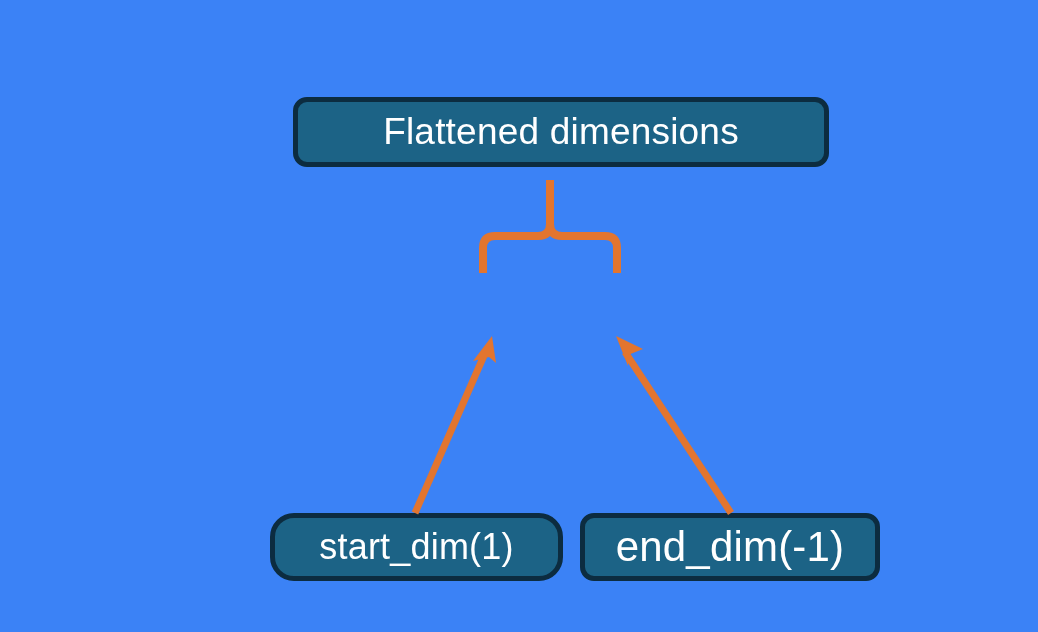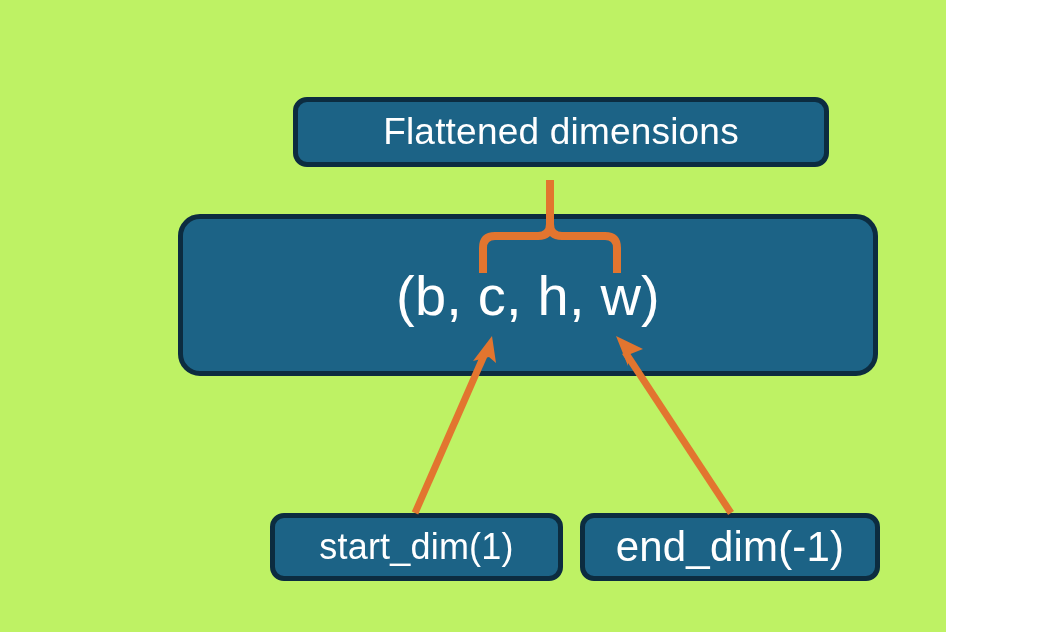--- a/index.html
+++ b/index.html
@@ -5,23 +5,23 @@
   html, body {
     margin: 0;
     padding: 0;
     background: #ffffff;
   }
   body {
     font-family: "Liberation Sans", sans-serif;
   }
   #canvas {
     position: relative;
-    width: 946px;
+    width: 1038px;
     height: 632px;
-    background: #bef264;
+    background: #3b82f6;
     overflow: hidden;
   }
   .node {
     position: absolute;
     box-sizing: border-box;
     background: #1c6386;
     border: 5px solid #0c2c40;
     border-radius: 16px;
     display: flex;
     align-items: center;
@@ -48,21 +48,21 @@
     height: 162px;
     font-size: 56px;
     border-radius: 22px;
   }
   #node-startdim {
     left: 270px;
     top: 513px;
     width: 293px;
     height: 68px;
     font-size: 36px;
-    border-radius: 14px;
+    border-radius: 24px;
   }
   #node-enddim {
     left: 580px;
     top: 513px;
     width: 300px;
     height: 68px;
     font-size: 42px;
     border-radius: 14px;
   }
   #brace-layer {
@@ -99,23 +99,20 @@
              L 605 236
              Q 617 236 617 248
              L 617 273" fill="none" stroke="#E2752F" stroke-width="8" stroke-linecap="butt" stroke-linejoin="round"></path>
     <path d="M 550 224 L 550 180" fill="none" stroke="#E2752F" stroke-width="8" stroke-linecap="butt"></path>
   </svg>
 
   <div class="node" id="node-flattened">
     <span>Flattened dimensions</span>
   </div>
 
-  <div class="node" id="node-shape">
-    <span>(b, c, h, w)</span>
-  </div>
 
   <div class="node" id="node-startdim">
     <span>start_dim(1)</span>
   </div>
 
   <div class="node" id="node-enddim">
     <span>end_dim(-1)</span>
   </div>
 
   <svg id="arrow-layer" viewBox="0 0 1038 632" width="1038" height="632" aria-hidden="true">

